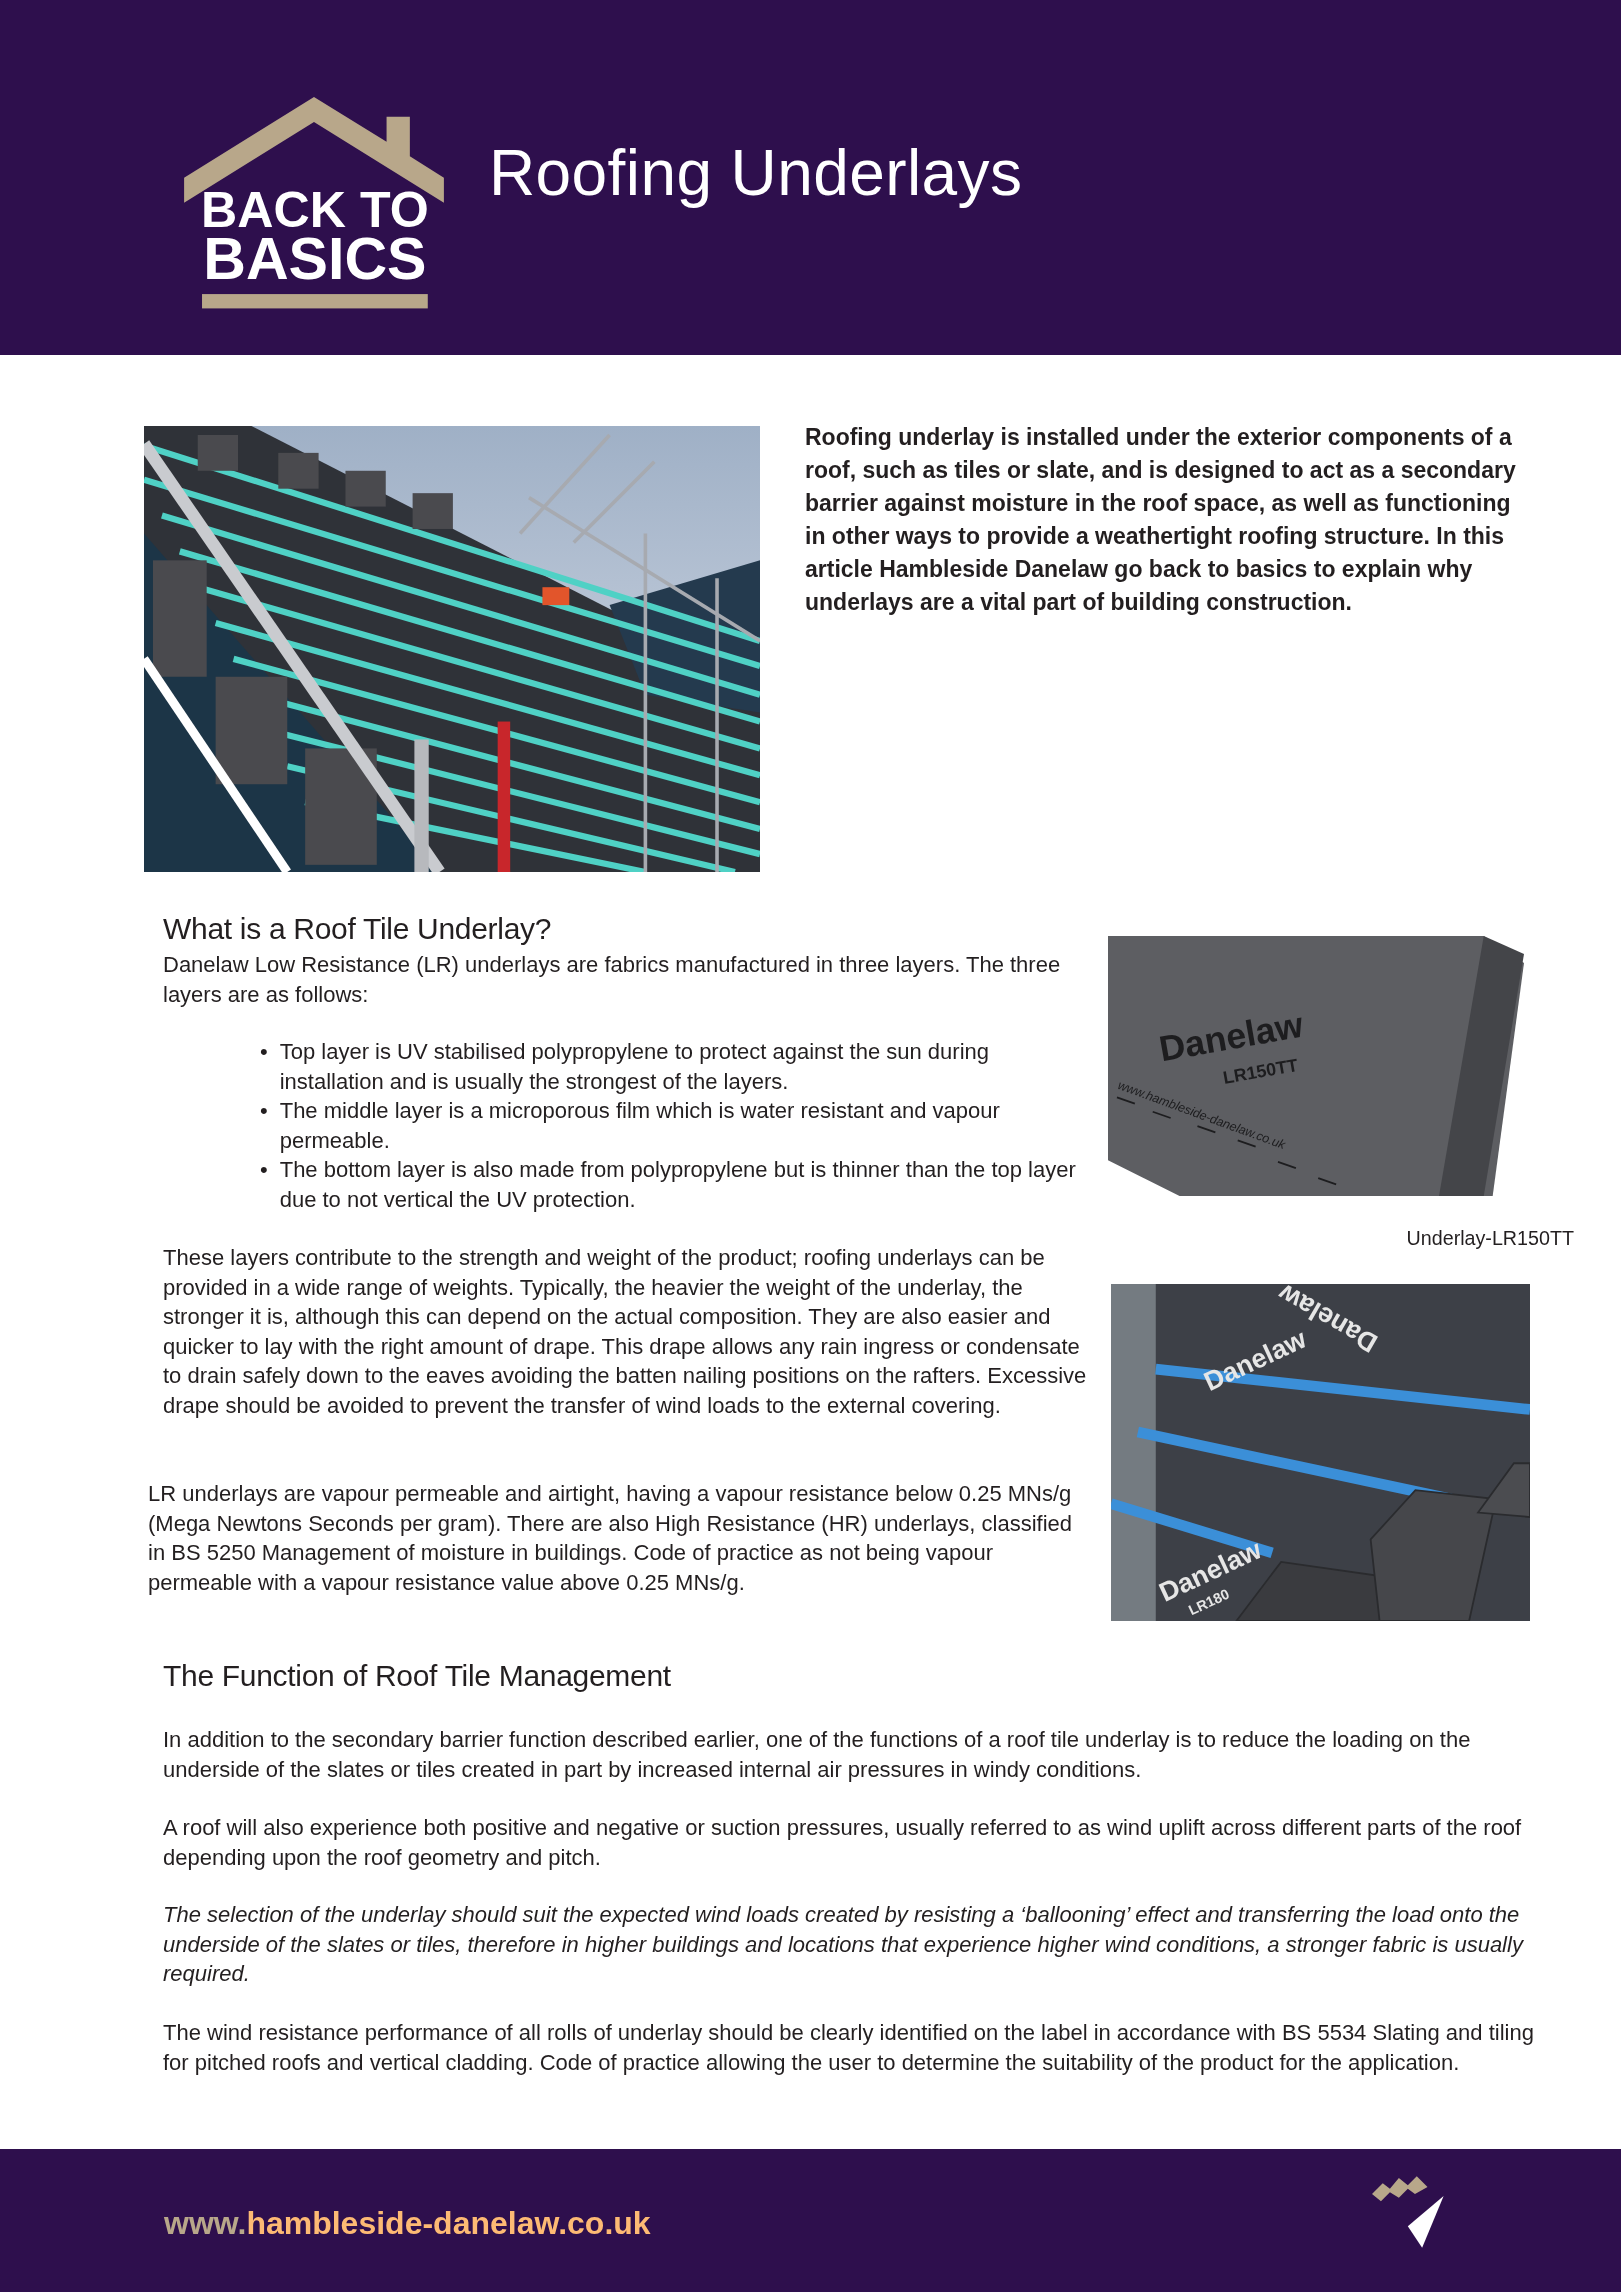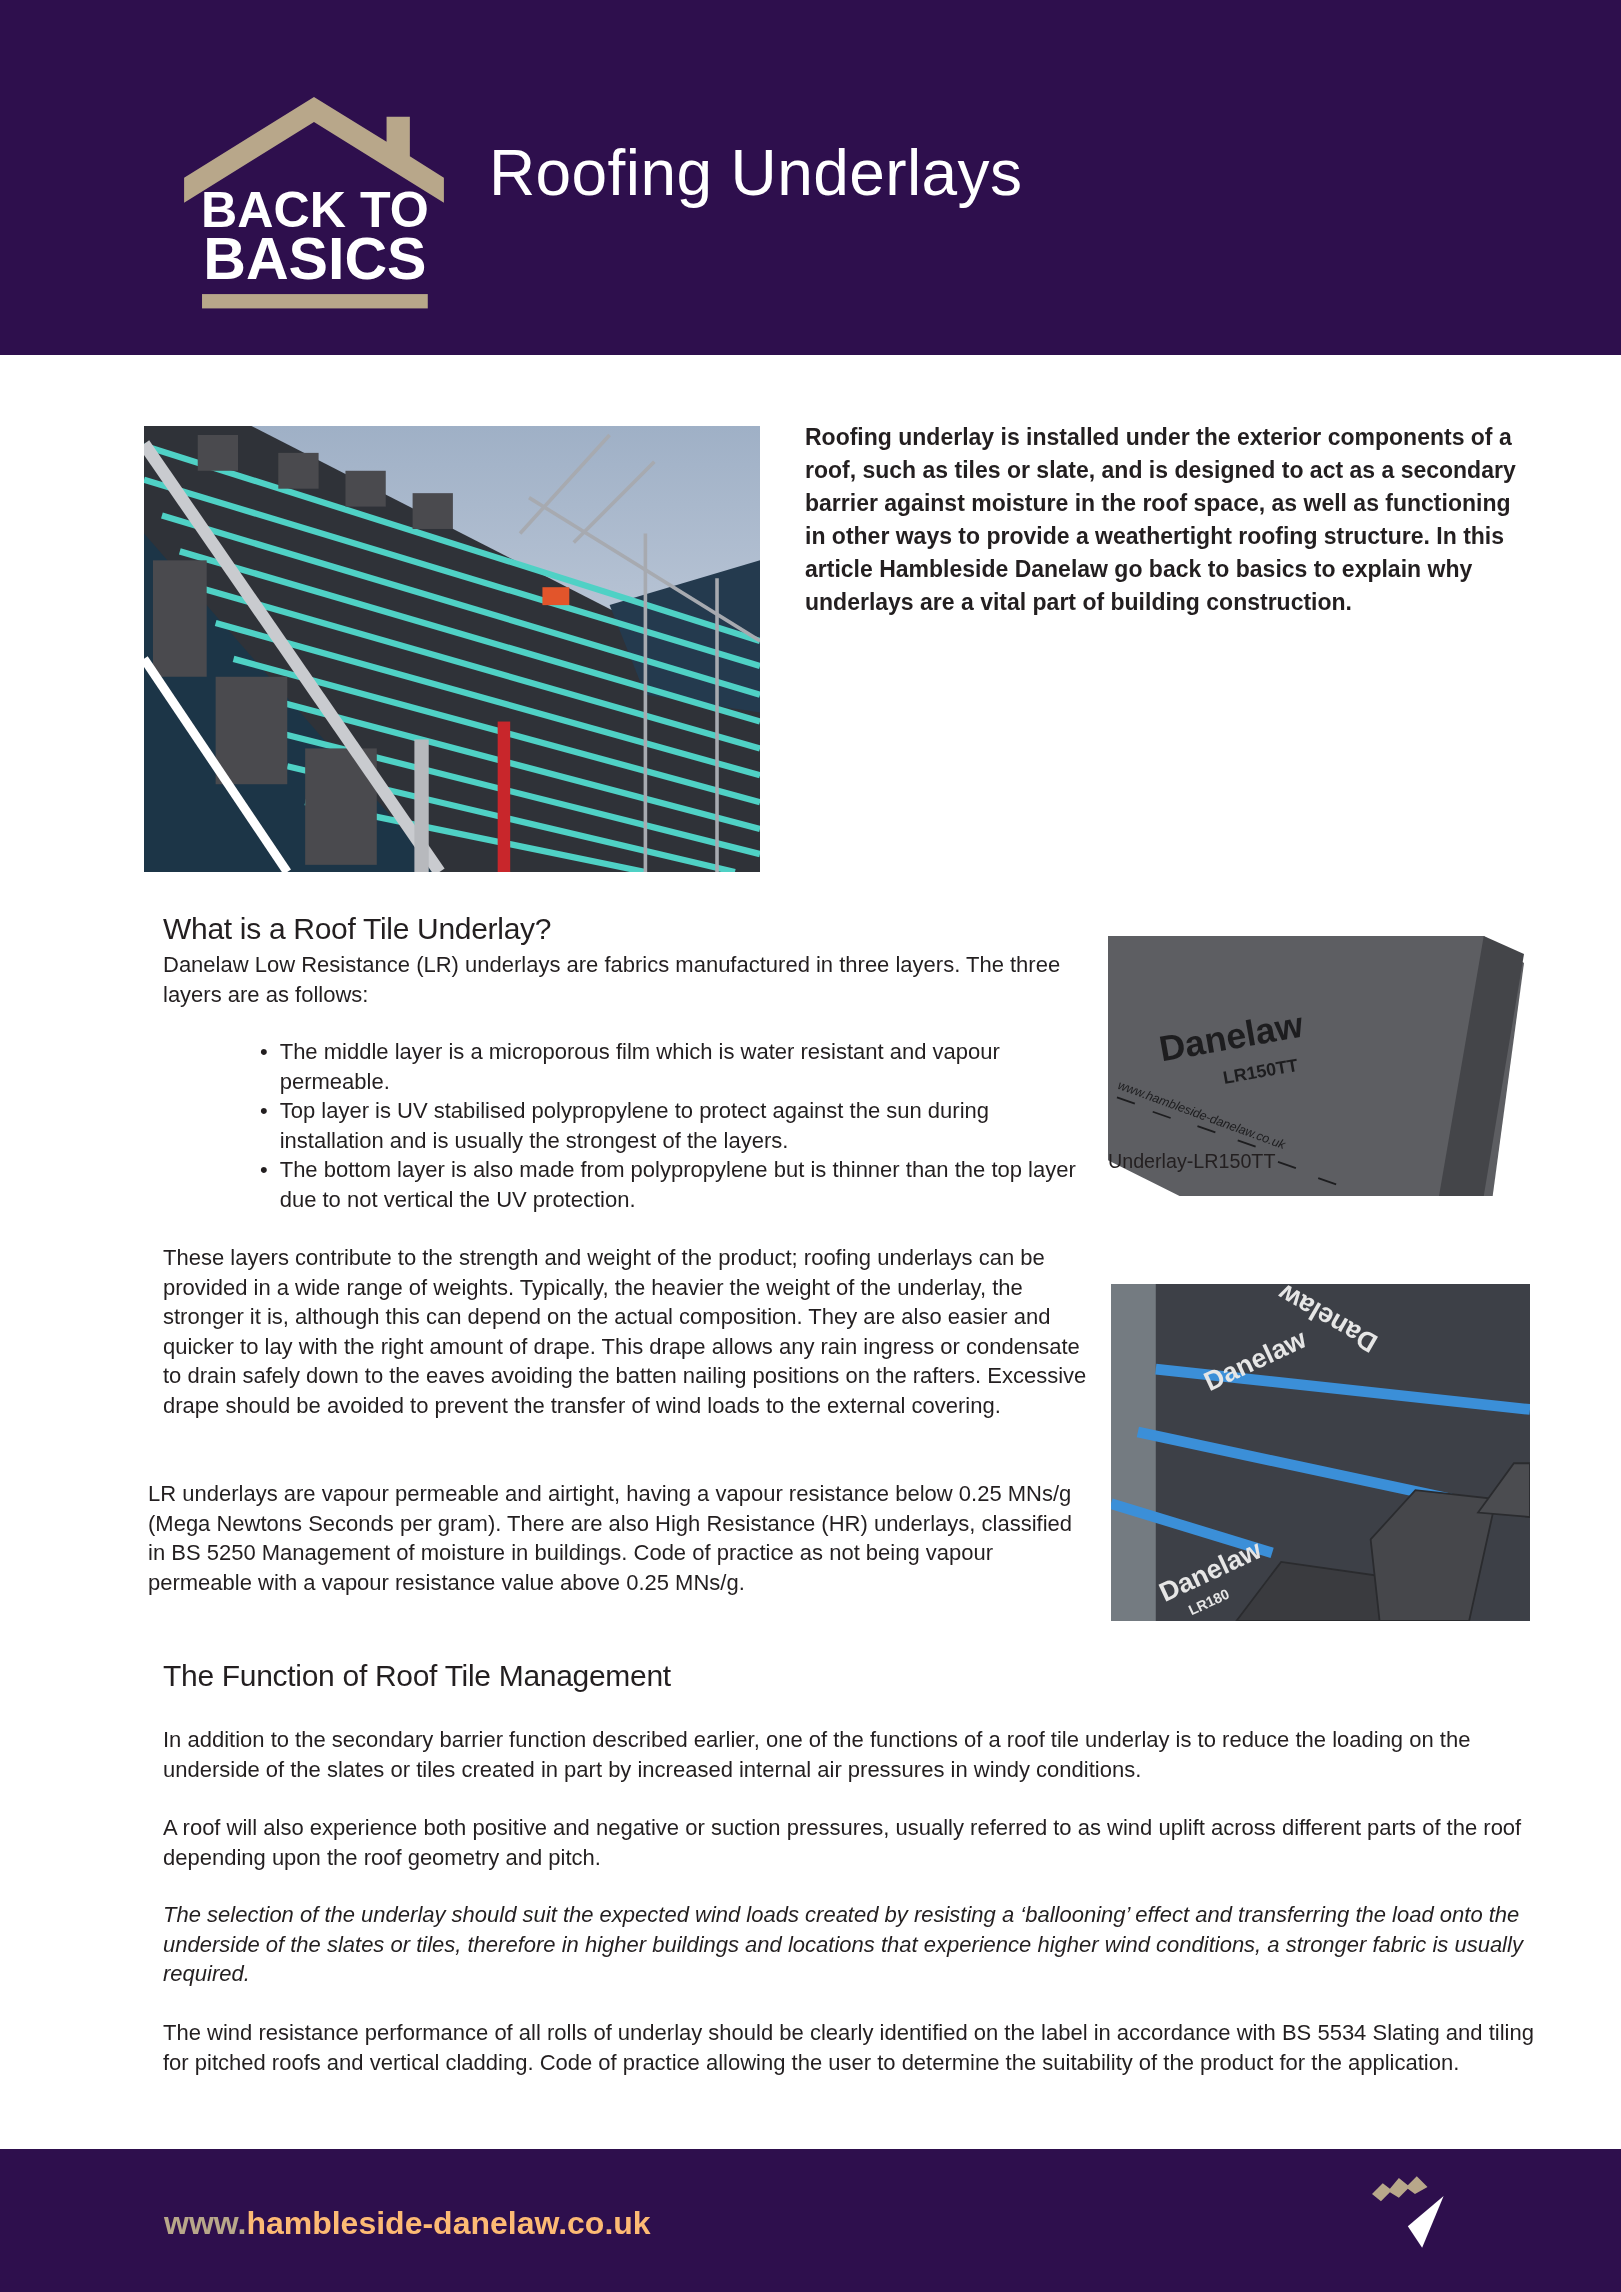--- a/index.html
+++ b/index.html
@@ -28,21 +28,21 @@
   .p-layers { left: 163px; top: 1243px; width: 936px; }
   .p-lr { left: 148px; top: 1479px; width: 936px; }
 
   .p-func1 { left: 163px; top: 1725px; width: 1375px; }
   .p-func2 { left: 163px; top: 1813px; width: 1375px; }
   .p-func3 { left: 163px; top: 1900px; width: 1375px; font-style: italic; }
   .p-func4 { left: 163px; top: 2018px; width: 1375px; }
 
   .product-photo-1 { position: absolute; left: 1108px; top: 936px; width: 416px; height: 260px; overflow: hidden; }
   .product-photo-1 svg, .product-photo-2 svg { width: 100%; height: 100%; display: block; }
-  .caption { position: absolute; left: 1108px; top: 1150px; width: 466px; text-align: left; font-size: 19.7px; color: #231f20; }
+  .caption { position: absolute; left: 1108px; top: 1227px; width: 466px; text-align: right; font-size: 19.7px; color: #231f20; }
   .product-photo-2 { position: absolute; left: 1111px; top: 1284px; width: 419px; height: 337px; overflow: hidden; }
 
   .footer { position: absolute; left: 0; top: 2149px; width: 1621px; height: 143px; background: #2e0f4d; }
   .footer-url { position: absolute; left: 164px; top: 56px; font-size: 32px; font-weight: bold; white-space: nowrap; }
   .footer-url .prefix { color: #b8a78a; }
   .footer-url .domain { color: #fdba74; }
   .brand { position: absolute; left: 1083px; top: 36px; }
   .brand-line1 { font-size: 26px; color: #b8a78a; font-weight: 500; white-space: nowrap; }
   .brand-line2 { font-size: 26px; color: #ffffff; font-weight: 600; white-space: nowrap; margin-top: 1.8px; }
   .brand-mark { position: absolute; left: 1372px; top: 27px; width: 77px; height: 72px; }
@@ -109,22 +109,22 @@
     <rect x="302" y="350" width="16" height="148" fill="#b7b9bd"></rect>
     <rect x="445" y="180" width="30" height="20" fill="#e2552b"></rect>
   </svg>
 </div>
 
 <p class="intro">Roofing underlay is installed under the exterior components of a roof, such as tiles or slate, and is designed to act as a secondary barrier against moisture in the roof space, as well as functioning in other ways to provide a weathertight roofing structure.  In this article Hambleside Danelaw go back to basics to explain why underlays are a vital part of building construction.</p>
 
 <h2 class="section-heading h-what">What is a Roof Tile Underlay?</h2>
 <p class="body-text p-lead">Danelaw Low Resistance (LR) underlays are fabrics manufactured in three layers. The three layers are as follows:</p>
 <ul class="bullets">
+  <li>Top layer is UV stabilised polypropylene to protect against the sun during installation and is usually the strongest of the layers.</li>
   <li>The middle layer is a microporous film which is water resistant and vapour permeable.</li>
-  <li>Top layer is UV stabilised polypropylene to protect against the sun during installation and is usually the strongest of the layers.</li>
   <li>The bottom layer is also made from polypropylene but is thinner than the top layer due to not vertical the UV protection.</li>
 </ul>
 <p class="body-text p-layers">These layers contribute to the strength and weight of the product; roofing underlays can be provided in a wide range of weights.  Typically, the heavier the weight of the underlay, the stronger it is, although this can depend on the actual composition. They are also easier and quicker to lay with the right amount of drape. This drape allows any rain ingress or condensate to drain safely down to the eaves avoiding the batten nailing positions on the rafters. Excessive drape should be avoided to prevent the transfer of wind loads to the external covering.</p>
 <p class="body-text p-lr">LR underlays are vapour permeable and airtight, having a vapour resistance below 0.25 MNs/g (Mega Newtons Seconds per gram).  There are also High Resistance (HR) underlays, classified in BS 5250 Management of moisture in buildings. Code of practice as not being vapour permeable with a vapour resistance value above 0.25 MNs/g.</p>
 
 <div class="product-photo-1">
   <svg viewBox="0 0 465 290" preserveAspectRatio="none">
     <polygon points="0,0 420,0 465,30 430,290 80,290 0,250" fill="#5d5e62"></polygon>
     <polygon points="420,0 465,20 420,290 370,290" fill="#444549"></polygon>
     <text x="60" y="140" font-family="Liberation Sans, sans-serif" font-weight="bold" font-size="40" fill="#1d1d1f" transform="rotate(-10 60 140)">Danelaw</text>

